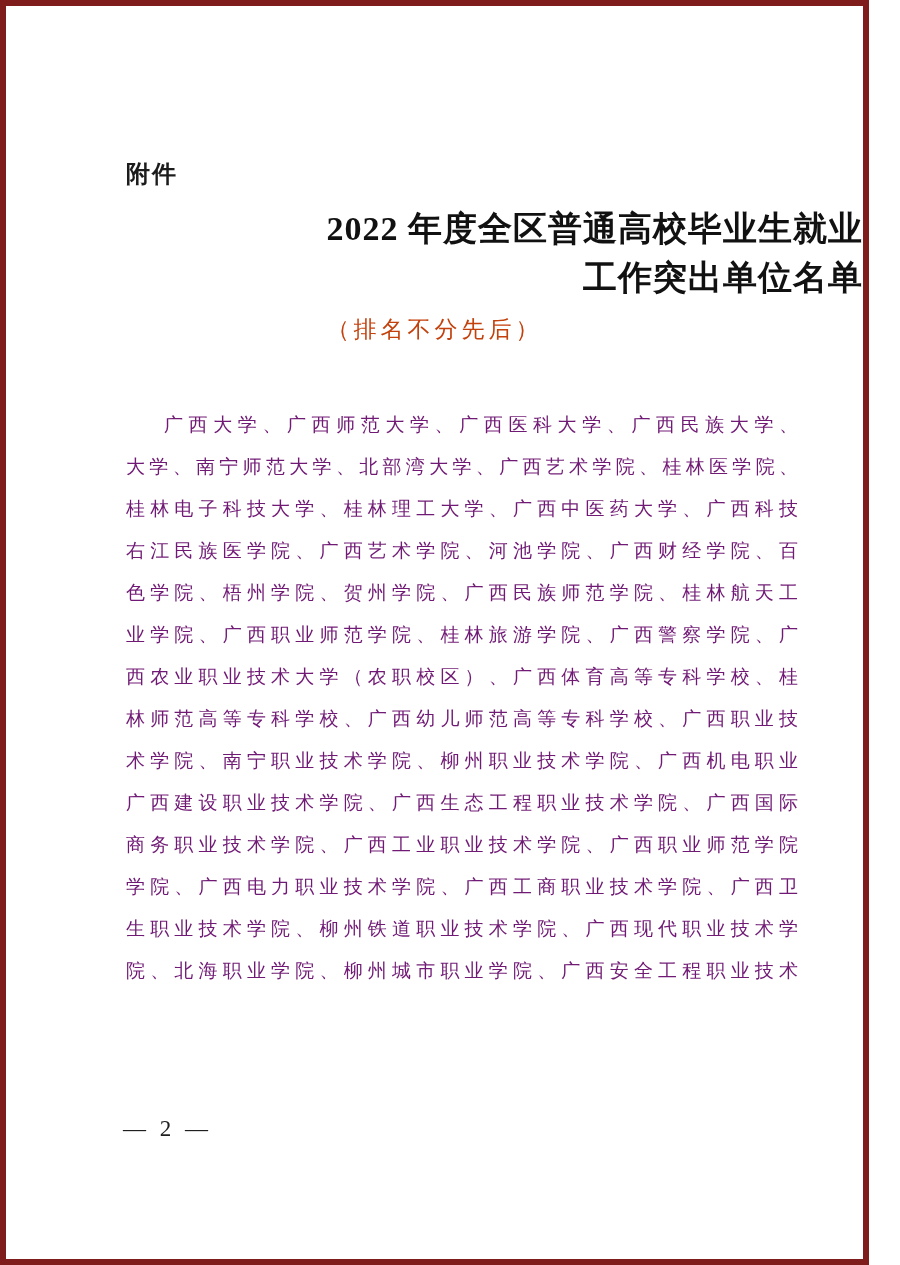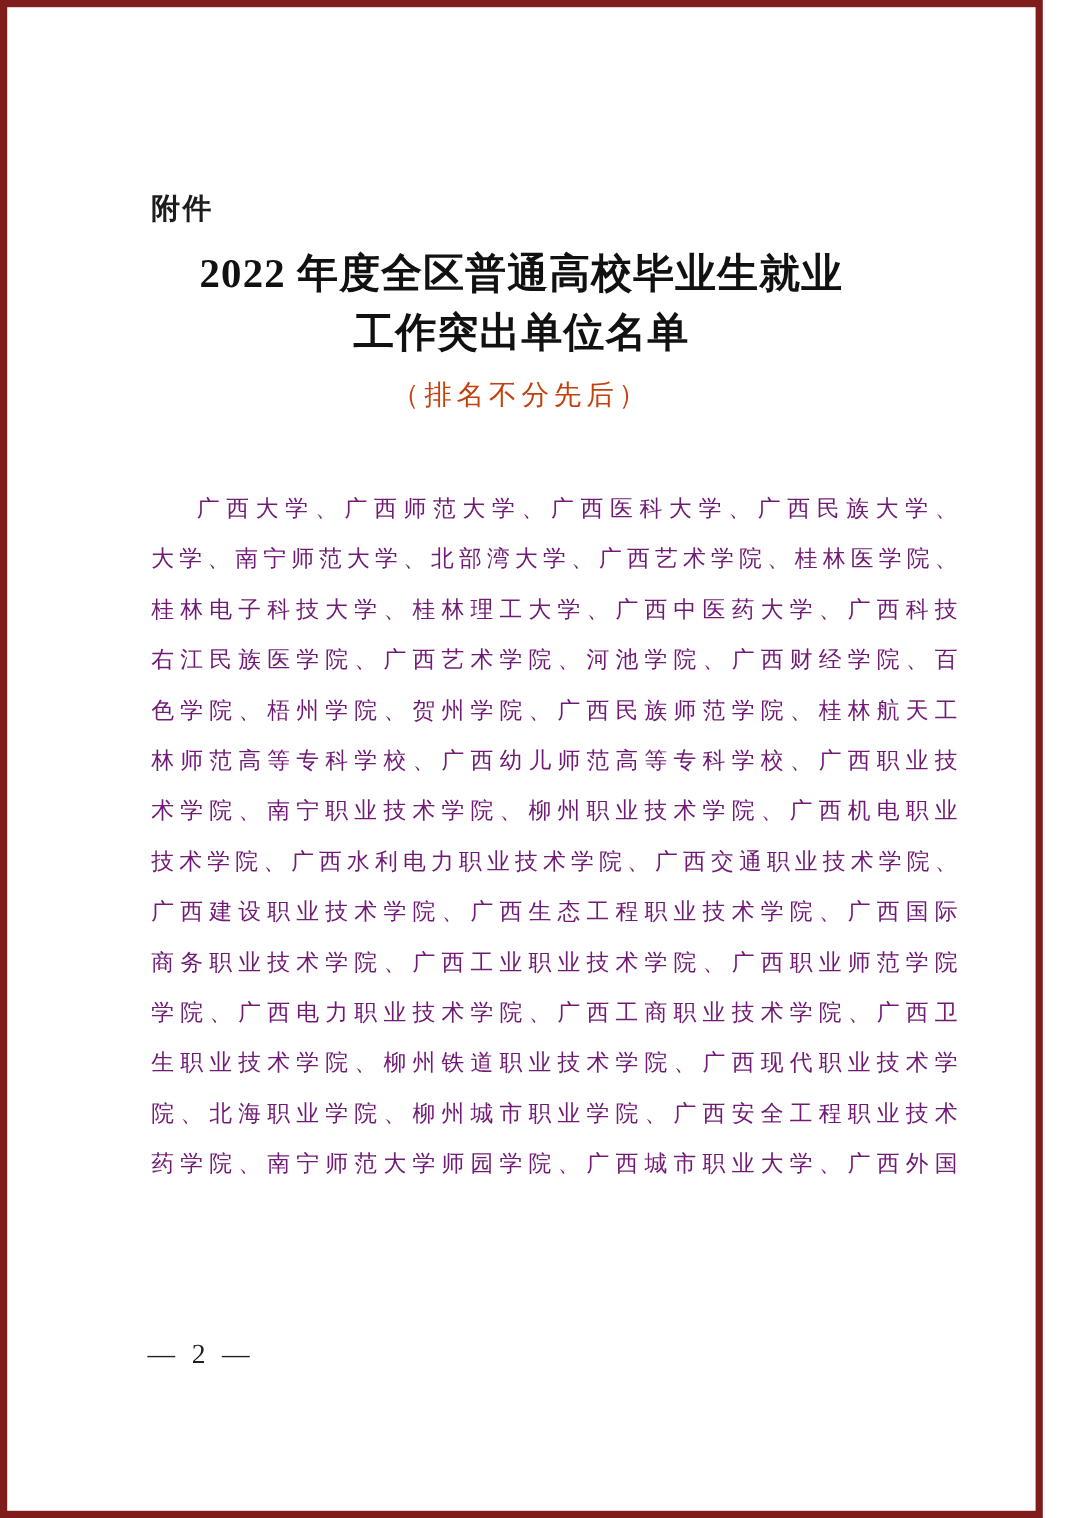--- a/index.html
+++ b/index.html
@@ -26,21 +26,21 @@
     font-size: 24px;
     font-weight: bold;
     color: #1c1c1c;
     letter-spacing: 2px;
   }
   .doc-title {
     position: absolute;
     left: 0;
     top: 198px;
     width: 100%;
-    text-align: center;
+    text-align: right;
     font-weight: bold;
     font-size: 34px;
     line-height: 49px;
     color: #111111;
     letter-spacing: 1px;
   }
   .doc-subtitle {
     position: absolute;
     left: 0;
     top: 308px;
@@ -92,26 +92,26 @@
   </div>
 
   <div class="doc-subtitle">（排名不分先后）</div>
 
   <div class="body-text">
       <div class="body-line indent">广西大学、广西师范大学、广西医科大学、广西民族大学、</div>
       <div class="body-line">大学、南宁师范大学、北部湾大学、广西艺术学院、桂林医学院、</div>
       <div class="body-line">桂林电子科技大学、桂林理工大学、广西中医药大学、广西科技</div>
       <div class="body-line">右江民族医学院、广西艺术学院、河池学院、广西财经学院、百</div>
       <div class="body-line">色学院、梧州学院、贺州学院、广西民族师范学院、桂林航天工</div>
+      <div class="body-line">业学院、广西职业师范学院、桂林旅游学院、广西警察学院、广</div>
+      <div class="body-line">西农业职业技术大学（农职校区）、广西体育高等专科学校、桂</div>
       <div class="body-line">林师范高等专科学校、广西幼儿师范高等专科学校、广西职业技</div>
       <div class="body-line">术学院、南宁职业技术学院、柳州职业技术学院、广西机电职业</div>
-      <div class="body-line">技术学院、广西水利电力职业技术学院、广西交通职业技术学院、</div>
       <div class="body-line">广西建设职业技术学院、广西生态工程职业技术学院、广西国际</div>
       <div class="body-line">商务职业技术学院、广西工业职业技术学院、广西职业师范学院</div>
       <div class="body-line">学院、广西电力职业技术学院、广西工商职业技术学院、广西卫</div>
       <div class="body-line">生职业技术学院、柳州铁道职业技术学院、广西现代职业技术学</div>
       <div class="body-line">院、北海职业学院、柳州城市职业学院、广西安全工程职业技术</div>
-      <div class="body-line">药学院、南宁师范大学师园学院、广西城市职业大学、广西外国</div>
     </div>
 
   <div class="page-number">— 2 —</div>
 
 </div>
 
 </body></html>

